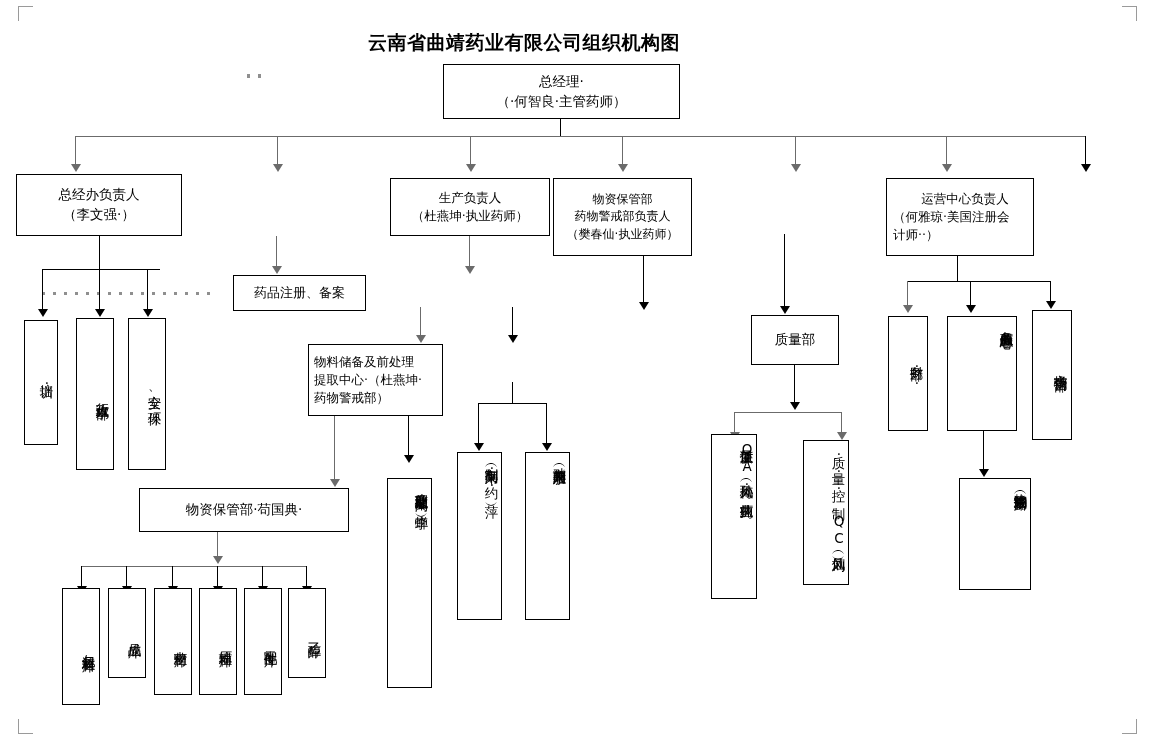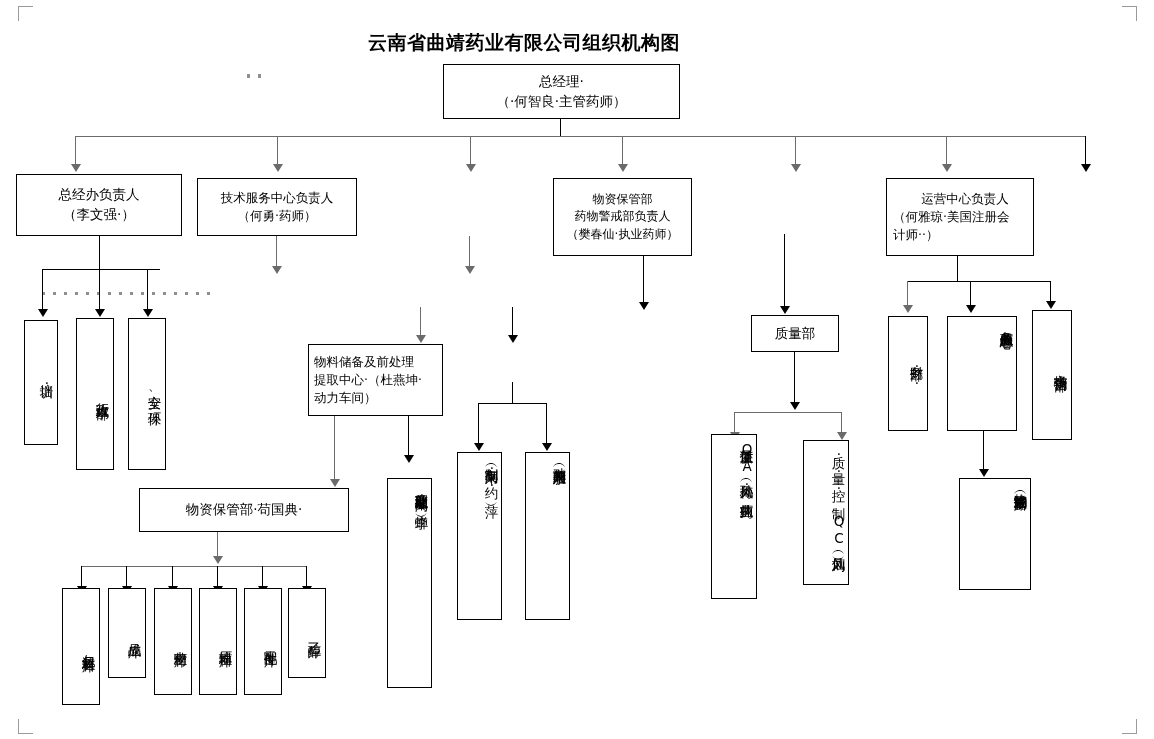--- a/index.html
+++ b/index.html
@@ -126,25 +126,25 @@
   <div class="arw gray" style="left:942px;top:164px;"></div>
 
   <div class="ln v" style="left:1085px;top:136px;height:30px;"></div>
   <div class="arw" style="left:1081px;top:164px;"></div>
 
   <div class="box" style="left:16px;top:174px;width:166px;height:62px;flex-direction:column;">
     <span>总经办负责人</span>
     <span>（李文强·）</span>
   </div>
 
-  <div class="box" style="left:197px;top:178px;width:160px;height:58px;flex-direction:column;font-size:12.5px;">
-    <span>技术服务中心负责人</span>
-    <span>（何勇·药师）</span>
-  </div>
-
+
+  <div class="box" style="left:390px;top:178px;width:160px;height:58px;flex-direction:column;font-size:12.5px;">
+    <span>生产负责人</span>
+    <span>（杜燕坤·执业药师）</span>
+  </div>
 
   <div class="box" style="left:553px;top:178px;width:139px;height:78px;flex-direction:column;font-size:12px;">
     <span>物资保管部</span>
     <span>药物警戒部负责人</span>
     <span>（樊春仙·执业药师）</span>
   </div>
 
 
   <div class="box" style="left:886px;top:178px;width:148px;height:78px;flex-direction:column;align-items:flex-start;padding-left:6px;font-size:12.5px;">
     <span style="align-self:center;margin-left:10px;">运营中心负责人</span>
@@ -172,34 +172,37 @@
   </div>
   <div class="box vbox c" style="left:76px;top:318px;width:38px;height:152px;">
     <span>行政人事部</span>
   </div>
   <div class="box vbox c" style="left:128px;top:318px;width:38px;height:152px;">
     <span>安全、环保</span>
   </div>
 
   <div class="ln v gray" style="left:276px;top:236px;height:32px;"></div>
   <div class="arw gray" style="left:272px;top:266px;"></div>
+  <div class="box" style="left:233px;top:275px;width:133px;height:36px;font-size:13px;">
+    <span>药品注册、备案</span>
+  </div>
 
   <div class="ln v gray" style="left:469px;top:236px;height:32px;"></div>
   <div class="arw gray" style="left:465px;top:266px;"></div>
 
   <div class="ln v gray" style="left:420px;top:307px;height:30px;"></div>
   <div class="arw gray" style="left:416px;top:335px;"></div>
 
   <div class="ln v" style="left:512px;top:307px;height:30px;"></div>
   <div class="arw" style="left:508px;top:335px;"></div>
 
   <div class="box" style="left:308px;top:344px;width:135px;height:72px;flex-direction:column;align-items:flex-start;padding-left:5px;font-size:12.5px;">
     <span>物料储备及前处理</span>
     <span>提取中心·（杜燕坤·</span>
-    <span>动力车间）</span>
+    <span>药物警戒部）</span>
   </div>
 
 
   <div class="ln v gray" style="left:334px;top:416px;height:65px;"></div>
   <div class="arw gray" style="left:330px;top:479px;"></div>
 
   <div class="ln v" style="left:408px;top:416px;height:41px;"></div>
   <div class="arw" style="left:404px;top:455px;"></div>
 
   <div class="ln v" style="left:512px;top:382px;height:22px;"></div>
@@ -262,21 +265,21 @@
   </div>
   <div class="box vbox c" style="left:288px;top:588px;width:38px;height:90px;">
     <span>乙醇库</span>
   </div>
 
   <div class="ln v" style="left:643px;top:256px;height:48px;"></div>
   <div class="arw" style="left:639px;top:302px;"></div>
 
   <div class="ln v" style="left:784px;top:234px;height:74px;"></div>
   <div class="arw" style="left:780px;top:306px;"></div>
-  <div class="box" style="left:751px;top:315px;width:88px;height:37px;font-size:13.5px;">
+  <div class="box" style="left:751px;top:315px;width:88px;height:50px;font-size:13.5px;">
     <span>质量部</span>
   </div>
 
   <div class="ln v" style="left:794px;top:350px;height:56px;"></div>
   <div class="arw" style="left:790px;top:402px;"></div>
   <div class="ln h gray" style="left:734px;top:412px;width:108px;"></div>
   <div class="ln v gray" style="left:734px;top:412px;height:22px;"></div>
   <div class="arw gray" style="left:730px;top:432px;"></div>
   <div class="ln v gray" style="left:841px;top:412px;height:22px;"></div>
   <div class="arw gray" style="left:837px;top:432px;"></div>

